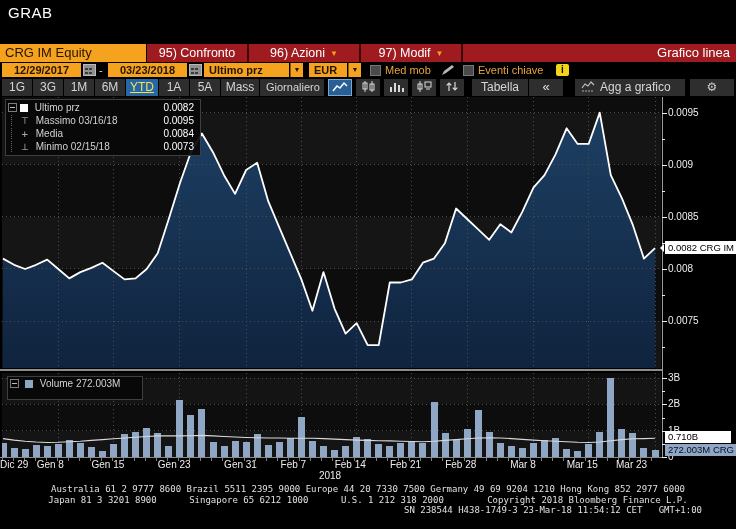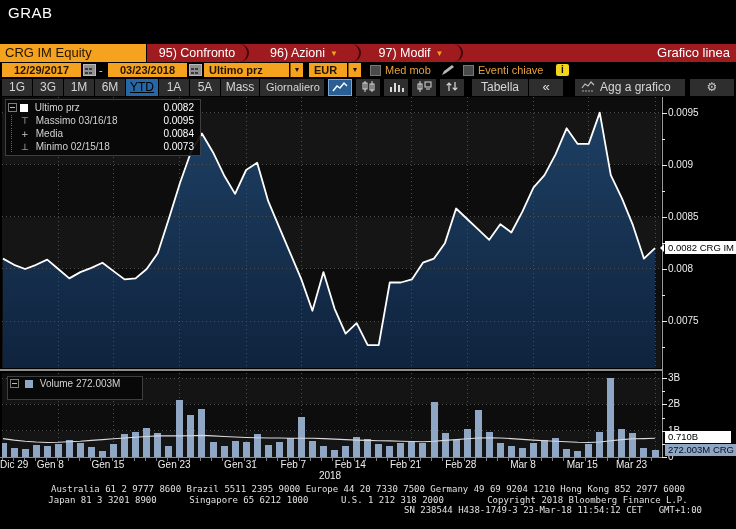--- a/index.html
+++ b/index.html
@@ -6,21 +6,21 @@
   .screen{position:relative;width:736px;height:529px;background:#000;overflow:hidden;
           font-family:"Liberation Sans",sans-serif;-webkit-font-smoothing:none;}
   .grab{position:absolute;left:8px;top:4px;color:#fff;font-size:15px;letter-spacing:.5px;}
 
   
   .row1{position:absolute;left:0;top:44px;width:736px;height:18px;background:#000;}
   .sec-field{position:absolute;left:0;top:0;width:146px;height:18px;background:#f5a21e;
              color:#241503;font-size:13px;line-height:18px;padding-left:5px;box-sizing:border-box;white-space:nowrap;}
   .red-bar{position:absolute;left:147px;top:0;width:589px;height:18px;background:#9f1b20;}
   .red-btn{position:absolute;top:0;height:18px;color:#fff;font-size:12.5px;line-height:18px;
-           text-align:center;border-right:2px solid #3c0608;box-sizing:border-box;white-space:nowrap;border-radius:9px;}
+           text-align:center;border-right:2px solid #3c0608;box-sizing:border-box;white-space:nowrap;}
   .dd-amber{color:#f5a21e;font-size:8px;margin-left:5px;vertical-align:1px;}
   .screen-title{position:absolute;right:6px;top:0;color:#fff;font-size:13px;line-height:18px;}
 
   
   .row2{position:absolute;left:0;top:63px;width:736px;height:15px;background:#000;}
   .afield{position:absolute;top:0;height:14px;background:#f5a21e;color:#241503;font-size:11px;
           font-weight:bold;line-height:14px;text-align:center;box-sizing:border-box;white-space:nowrap;}
   .ddbox{position:absolute;top:0;width:13px;height:14px;background:#f5a21e;color:#241503;
          font-size:7px;line-height:14px;text-align:center;border-left:1px solid #8a5a06;box-sizing:border-box;}
   .dash{position:absolute;left:99px;top:0;color:#ddd;font-size:11px;line-height:14px;}
@@ -28,21 +28,21 @@
   .cb{position:absolute;width:9px;height:9px;background:#4a4a4a;border:1px solid #777;}
   .cblab{position:absolute;top:0;color:#e8a23c;font-size:11px;line-height:14px;white-space:nowrap;}
   .pencil{position:absolute;top:1px;width:15px;height:12px;}
   .ibadge{position:absolute;top:1px;width:13px;height:12px;background:#f3d51c;color:#111;
           font-size:10px;font-weight:bold;text-align:center;line-height:12px;border-radius:2px;}
 
   
   .row3{position:absolute;left:0;top:79px;width:736px;height:17px;background:#000;}
   .tab{position:absolute;top:0;height:17px;background:#2e2e2e;color:#d6d6d6;font-size:12px;
        line-height:17px;text-align:center;box-sizing:border-box;white-space:nowrap;}
-  .tab.active{background:#2667a8;color:#000000;text-decoration:underline;}
+  .tab.active{background:#2667a8;color:#fde047;text-decoration:underline;}
   .iconbtn{position:absolute;top:0;height:17px;width:24px;background:#2e2e2e;text-align:center;box-sizing:border-box;}
   .iconbtn.active{background:#2a5f96;border:1px solid #7aa7cf;}
   .gearbtn{color:#c9c9c9;font-family:"DejaVu Sans",sans-serif;font-size:12px;line-height:17px;}
   .chev{font-size:13px;color:#e0e0e0;line-height:16px;}
 
   
   .axisline{position:absolute;left:662px;top:97px;width:1px;height:360px;background:#9a9a9a;}
   .separator{position:absolute;left:0;top:369px;width:663px;height:2px;background:#8c8c8c;}
   .dateline{position:absolute;left:0;top:457px;width:663px;height:1px;background:#8c8c8c;}
   .minorstrip{position:absolute;left:2px;top:458px;width:659px;height:3px;

